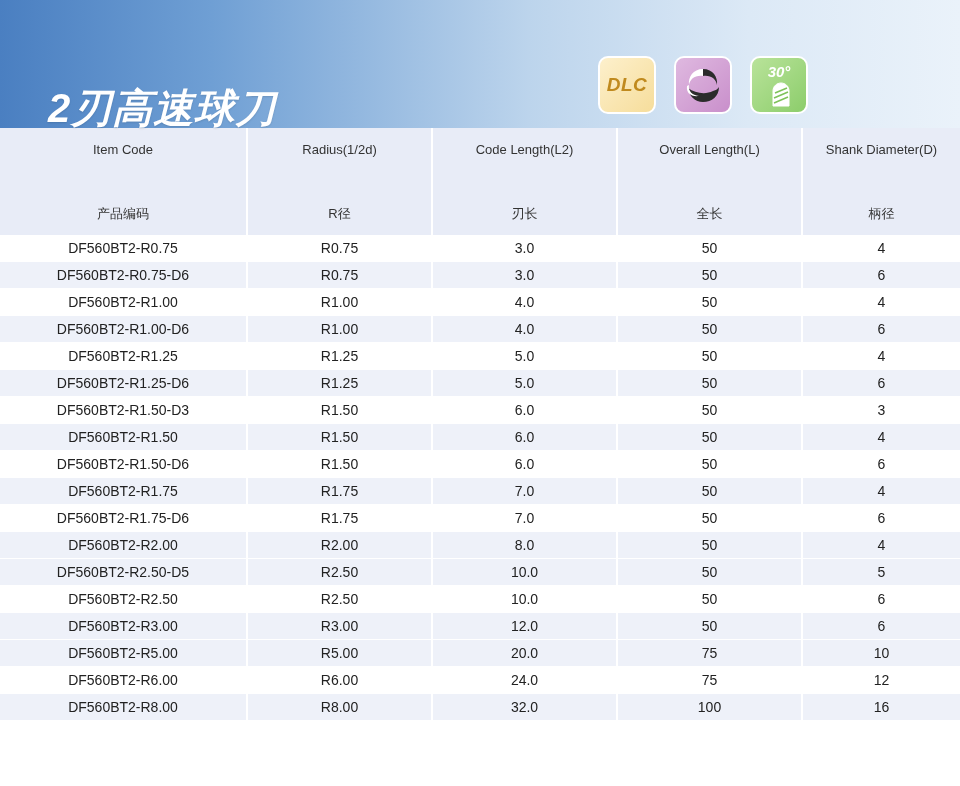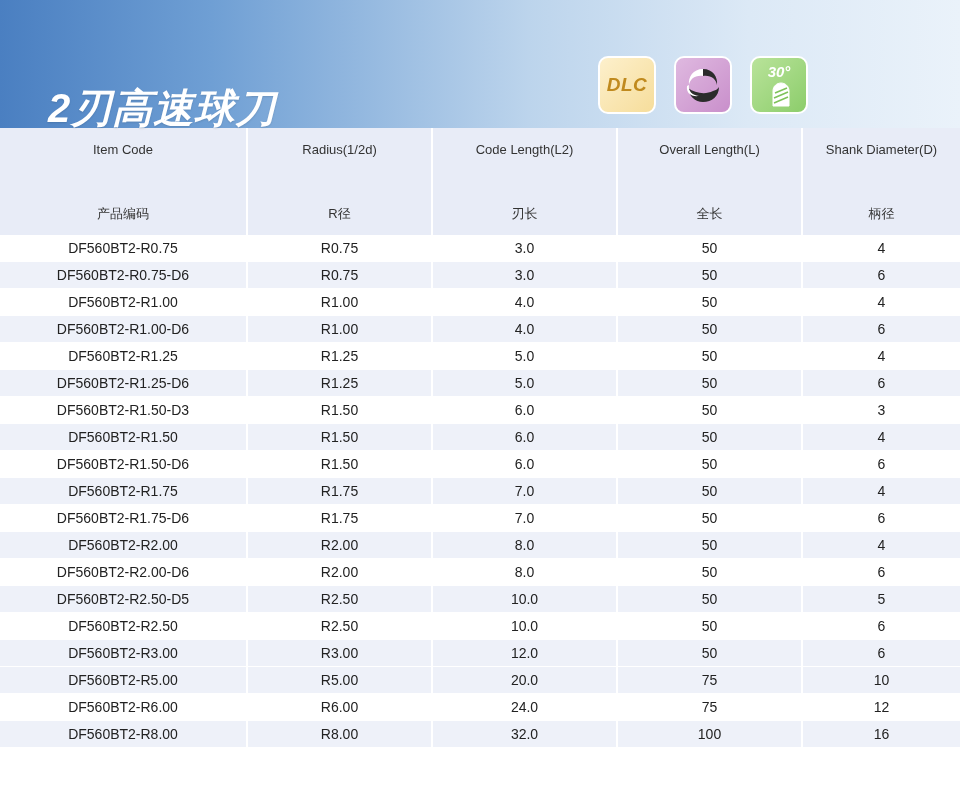--- a/index.html
+++ b/index.html
@@ -268,27 +268,20 @@
           <td>50</td>
           <td>6</td>
         </tr>
         <tr class="row-even">
           <td class="col-code">DF560BT2-R2.00</td>
           <td>R2.00</td>
           <td>8.0</td>
           <td>50</td>
           <td>4</td>
         </tr>
-        <tr class="row-odd">
-          <td class="col-code">DF560BT2-R2.00-D6</td>
-          <td>R2.00</td>
-          <td>8.0</td>
-          <td>50</td>
-          <td>6</td>
-        </tr>
         <tr class="row-even">
           <td class="col-code">DF560BT2-R2.50-D5</td>
           <td>R2.50</td>
           <td>10.0</td>
           <td>50</td>
           <td>5</td>
         </tr>
         <tr class="row-odd">
           <td class="col-code">DF560BT2-R2.50</td>
           <td>R2.50</td>

